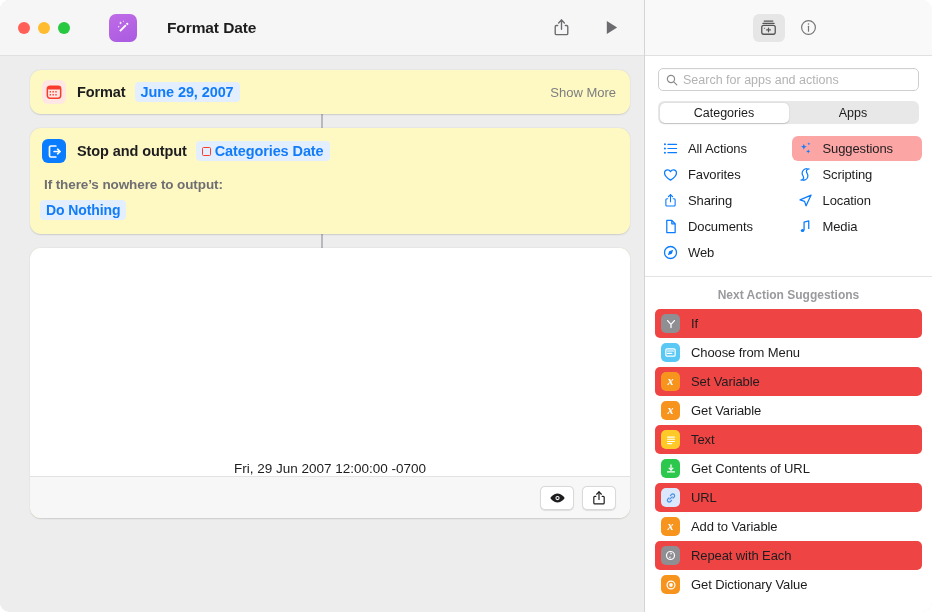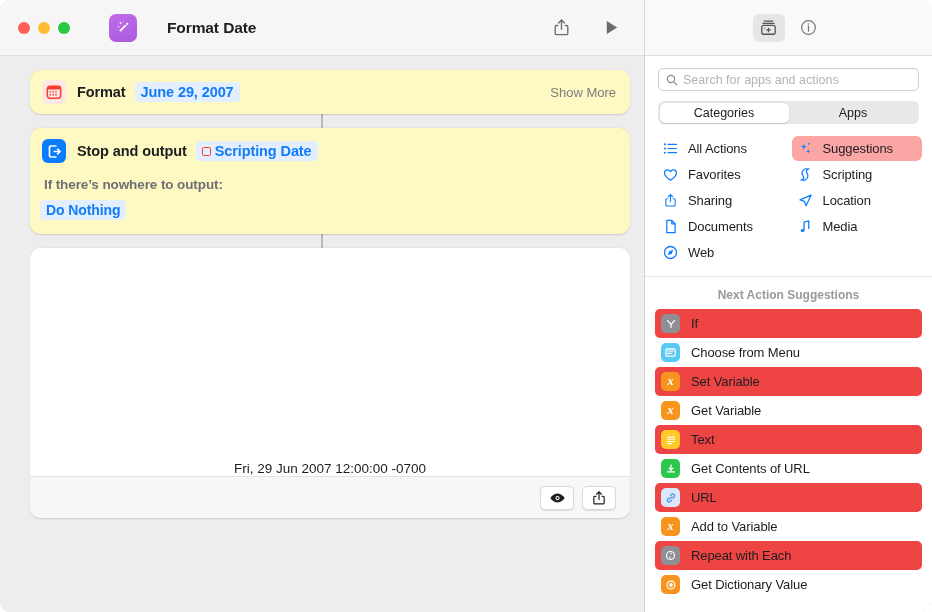--- a/index.html
+++ b/index.html
@@ -322,21 +322,21 @@
           <span class="act-icon icon-stop">
             <svg width="17" height="17" viewBox="0 0 18 18">
               <path d="M10.4 3.2 H5.2 a1.5 1.5 0 0 0-1.5 1.5 V13.3 a1.5 1.5 0 0 0 1.5 1.5 H10.4" stroke="#ffffff" stroke-width="1.8" fill="none" stroke-linecap="round" stroke-linejoin="round"></path>
               <path d="M8.6 9 H14.6" stroke="#ffffff" stroke-width="1.8" fill="none" stroke-linecap="round"></path>
               <path d="M12.3 6.6 L14.8 9 L12.3 11.4" stroke="#ffffff" stroke-width="1.8" fill="none" stroke-linecap="round" stroke-linejoin="round"></path>
             </svg>
           </span>
           <span class="act-label">Stop and output</span>
           <span class="token">
             <span class="token-sq"></span>
-            <span>Scripting Date</span>
+            <span>Categories Date</span>
           </span>
         </div>
         <div class="stop-sub">If there’s nowhere to output:</div>
         <div class="pill-blue">Do Nothing</div>
       </div>
 
       <div class="connector"></div>
 
       <div class="card card-preview">
         <div class="preview-body">

